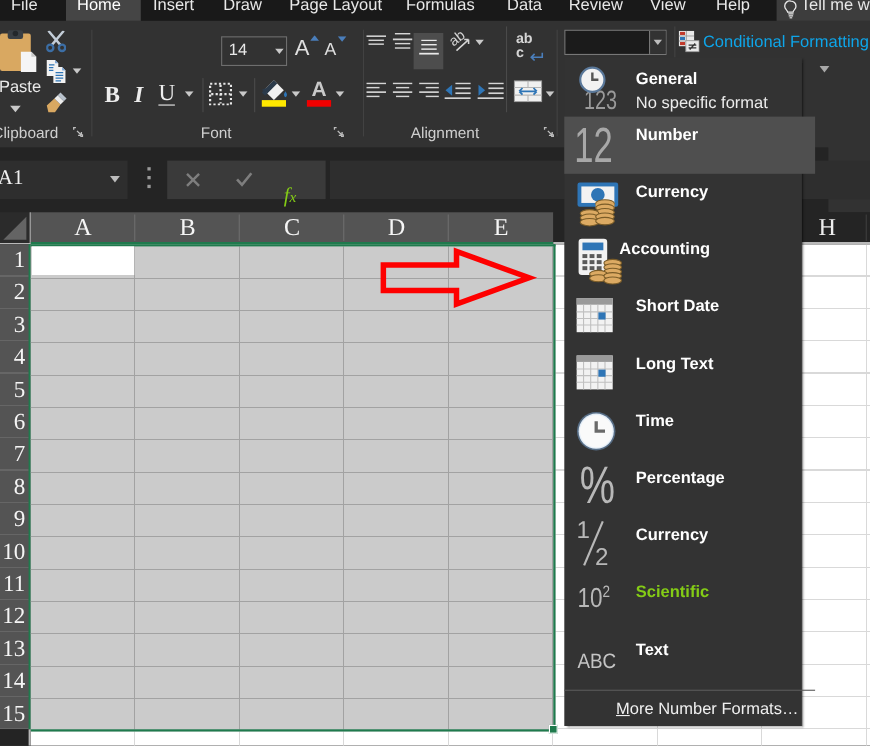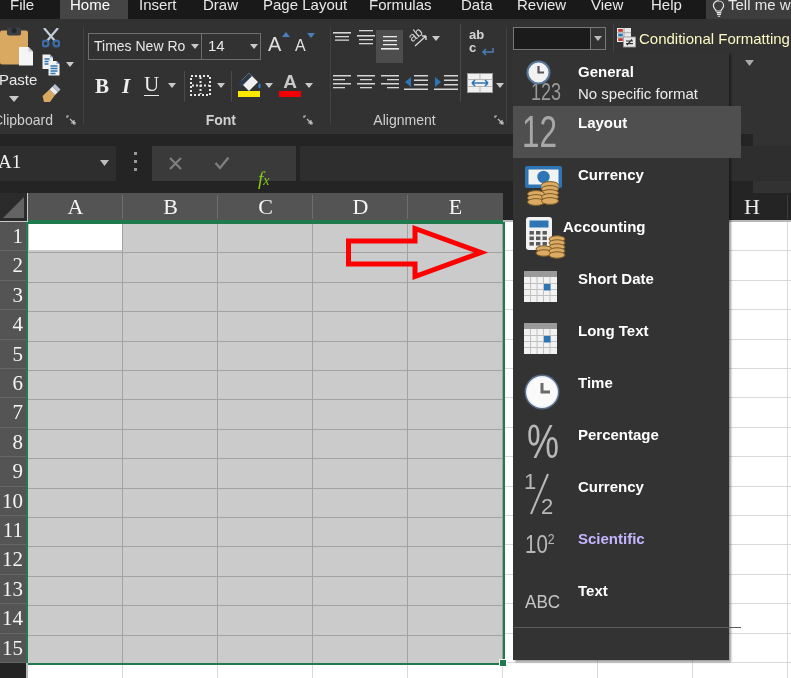--- a/index.html
+++ b/index.html
@@ -70,26 +70,20 @@
   <svg class="abs" style="left:66px;top:43px;" width="9" height="6" viewBox="0 0 9 6">
       <path d="M0 0 L8 0 L4 5 Z" fill="#c9c9c9"></path>
     </svg>
 
   <svg class="abs" style="left:42px;top:64px;" width="20" height="20" viewBox="0 0 20 20">
     <path d="M0.5 13 L7.5 6.5 L13 12 L8 19 L2 19 Z" fill="#d9a861"></path>
     <path d="M7.5 6.5 L10.5 3.5 L16 9 L13 12 Z" fill="#ececec"></path>
     <path d="M10.5 3.5 L13 1 L18.5 6.5 L16 9 Z" fill="#b9c2cc"></path>
   </svg>
 
-  <div class="abs" style="left:88px;top:14px;width:114px;height:27px;border:1px solid #6e6e6e;box-sizing:border-box;background:#323232;">
-    <span class="abs" style="left:5px;top:4px;font-size:14px;color:#e8e8e8;white-space:nowrap;">Times New Ro</span>
-    <svg class="abs" style="left:102px;top:10px;" width="9" height="6" viewBox="0 0 9 6">
-        <path d="M0 0 L8 0 L4 5 Z" fill="#c9c9c9"></path>
-      </svg>
-  </div>
 
   <div class="abs" style="left:201px;top:14px;width:60px;height:27px;border:1px solid #6e6e6e;box-sizing:border-box;background:#323232;">
     <span class="abs" style="left:6px;top:3px;font-size:15px;color:#e8e8e8;">14</span>
     <svg class="abs" style="left:48px;top:10px;" width="9" height="6" viewBox="0 0 9 6">
         <path d="M0 0 L8 0 L4 5 Z" fill="#c9c9c9"></path>
       </svg>
   </div>
 
   <div class="abs" style="left:268px;top:14px;font-size:20px;color:#e0e0e0;">A</div>
   <svg class="abs" style="left:282px;top:13px;" width="8" height="6" viewBox="0 0 8 6">
@@ -223,21 +217,21 @@
   <svg class="abs" style="left:467px;top:54px;" width="26" height="20" viewBox="0 0 26 20">
     <rect x="0.5" y="0.5" width="25" height="19" fill="#f0f0f0" stroke="#9a9a9a"></rect>
     <path d="M0.5 6.5 h25 M0.5 13.5 h25 M13 0.5 v6 M13 13.5 v6" stroke="#b5b5b5" stroke-width="1"></path>
     <path d="M5 10 h16 M5 10 l3-3 M5 10 l3 3 M21 10 l-3-3 M21 10 l-3 3" stroke="#2e75b6" stroke-width="1.6" fill="none"></path>
   </svg>
   <svg class="abs" style="left:496px;top:64px;" width="9" height="6" viewBox="0 0 9 6">
       <path d="M0 0 L8 0 L4 5 Z" fill="#c9c9c9"></path>
     </svg>
 
   <div class="abs" style="left:-7px;top:93px;font-size:14px;color:#cfcfcf;">Clipboard</div>
-  <div class="abs" style="left:131px;top:93px;width:105px;text-align:right;font-size:14px;color:#cfcfcf;font-weight:bold;">Font</div>
+  <div class="abs" style="left:144px;top:93px;width:105px;text-align:center;font-size:14px;color:#cfcfcf;">Font</div>
   <div class="abs" style="left:352px;top:93px;width:105px;text-align:center;font-size:14px;color:#cfcfcf;">Alignment</div>
 
   <svg class="abs" style="left:66px;top:96px;" width="10" height="10" viewBox="0 0 10 10">
       <path d="M1 3v-2h2M9 7v2h-2M4 4l4 4M8 8v-3M8 8h-3" stroke="#bdbdbd" stroke-width="1.2" fill="none"></path>
     </svg>
   <svg class="abs" style="left:303px;top:96px;" width="10" height="10" viewBox="0 0 10 10">
       <path d="M1 3v-2h2M9 7v2h-2M4 4l4 4M8 8v-3M8 8h-3" stroke="#bdbdbd" stroke-width="1.2" fill="none"></path>
     </svg>
   <svg class="abs" style="left:494px;top:96px;" width="10" height="10" viewBox="0 0 10 10">
       <path d="M1 3v-2h2M9 7v2h-2M4 4l4 4M8 8v-3M8 8h-3" stroke="#bdbdbd" stroke-width="1.2" fill="none"></path>
@@ -330,42 +324,43 @@
 
 <svg class="abs" style="left:617px;top:28px;" width="19" height="20" viewBox="0 0 19 20">
   <rect x="0" y="0" width="14" height="14" fill="#e8e8e8"></rect>
   <path d="M0 4.7h14M0 9.3h14M7 0v14" stroke="#9a9a9a" stroke-width="0.8"></path>
   <rect x="1.2" y="1" width="4.6" height="2.8" fill="#c0392b"></rect>
   <rect x="1.2" y="5.6" width="4.6" height="2.8" fill="#2e75b6"></rect>
   <rect x="1.2" y="10.2" width="4.6" height="2.8" fill="#c0392b"></rect>
   <rect x="6.5" y="9" width="12" height="10" fill="#e8e8e8" stroke="#9a9a9a" stroke-width="0.8"></rect>
   <path d="M9 13h7M9 15.6h7M15 11.5 l-5 5.5" stroke="#333" stroke-width="1.2"></path>
 </svg>
-<div class="abs" style="left:639px;top:30px;font-size:15px;color:#fef9c3;white-space:nowrap;">Conditional Formatting</div>
+<div class="abs" style="left:639px;top:30px;font-size:15px;color:#0ea5e9;white-space:nowrap;">Conditional Formatting</div>
 <svg class="abs" style="left:745px;top:60px;" width="10" height="7" viewBox="0 0 10 7">
     <path d="M0 0 L9 0 L4.5 6 Z" fill="#a8a8a8"></path>
   </svg>
 
 <div class="abs" id="menu" style="left:513px;top:52px;width:216px;height:608px;background:#333333;box-shadow:2px 2px 2px rgba(0,0,0,0.4);">
 
   <div class="abs" style="left:0;top:54px;width:228px;height:52px;background:#4f4f4f;"></div>
 
   <div class="abs" style="left:65px;top:11px;font-size:15px;font-weight:bold;color:#fff;">General</div>
   <div class="abs" style="left:65px;top:33px;font-size:15px;color:#ececec;">No specific format</div>
-  <div class="abs" style="left:65px;top:62px;font-size:15px;font-weight:bold;color:#fff;">Layout</div>
+  <div class="abs" style="left:65px;top:62px;font-size:15px;font-weight:bold;color:#fff;">Number</div>
   <div class="abs" style="left:65px;top:114px;font-size:15px;font-weight:bold;color:#fff;">Currency</div>
   <div class="abs" style="left:50px;top:166px;font-size:15px;font-weight:bold;color:#fff;">Accounting</div>
   <div class="abs" style="left:65px;top:218px;font-size:15px;font-weight:bold;color:#fff;">Short Date</div>
   <div class="abs" style="left:65px;top:270px;font-size:15px;font-weight:bold;color:#fff;">Long Text</div>
   <div class="abs" style="left:65px;top:322px;font-size:15px;font-weight:bold;color:#fff;">Time</div>
   <div class="abs" style="left:65px;top:374px;font-size:15px;font-weight:bold;color:#fff;">Percentage</div>
   <div class="abs" style="left:65px;top:426px;font-size:15px;font-weight:bold;color:#fff;">Currency</div>
-  <div class="abs" style="left:65px;top:478px;font-size:15px;font-weight:bold;color:#c4b5fd;">Scientific</div>
+  <div class="abs" style="left:65px;top:478px;font-size:15px;font-weight:bold;color:#84cc16;">Scientific</div>
   <div class="abs" style="left:65px;top:530px;font-size:15px;font-weight:bold;color:#fff;">Text</div>
   <div class="abs" style="left:0;top:575px;width:228px;height:1px;background:#5a5a5a;"></div>
+  <div class="abs" style="left:47px;top:584px;font-size:15px;color:#f0f0f0;"><span style="text-decoration:underline;">M</span>ore Number Formats…</div>
 
   <div class="abs" style="left:18px;top:26px;font-size:24px;color:#9a9a9a;transform:scaleX(0.75);transform-origin:left top;">123</div>
   <svg class="abs" style="left:13px;top:8px;" width="25" height="25" viewBox="0 0 25 25">
     <circle cx="12.5" cy="12.5" r="11" fill="#f2f2f2" stroke="#5a789a" stroke-width="2"></circle>
     <path d="M12.5 6 L12.5 12.5 L18 12.5" stroke="#555" stroke-width="2.2" fill="none"></path>
   </svg>
 
   <div class="abs" style="left:9px;top:54px;font-size:45px;color:#a8a8a8;transform:scaleX(0.7);transform-origin:left top;">12</div>
 
   <svg class="abs" style="left:10px;top:112px;" width="44" height="44" viewBox="0 0 44 44">

